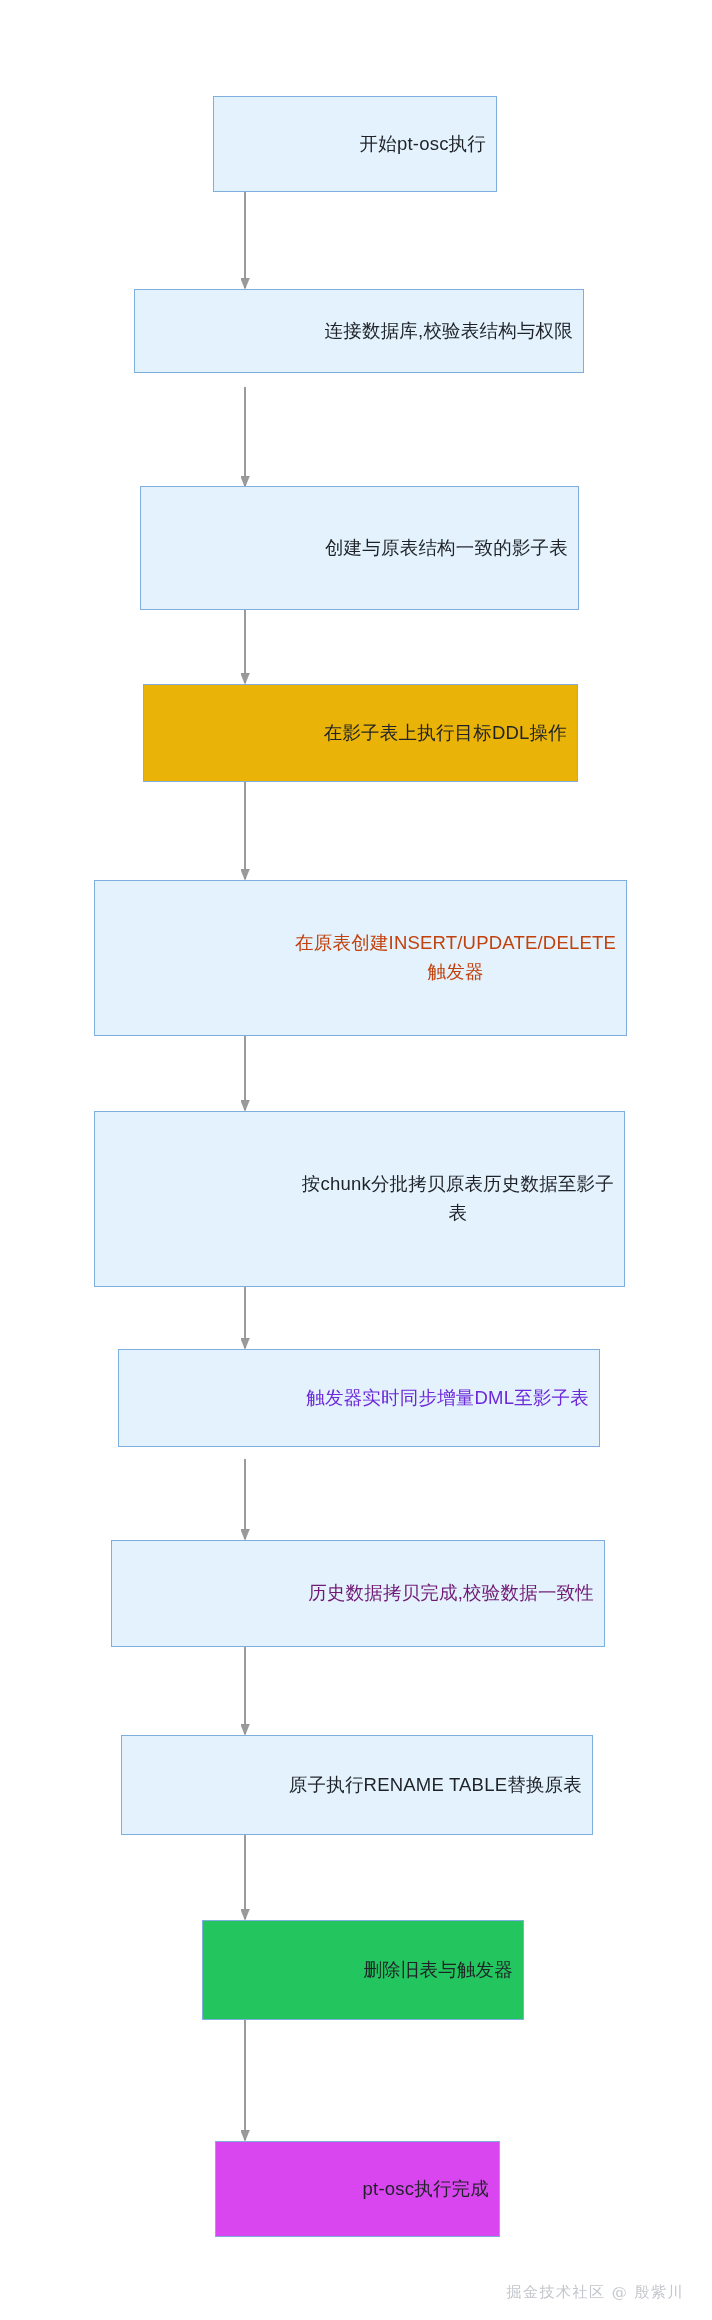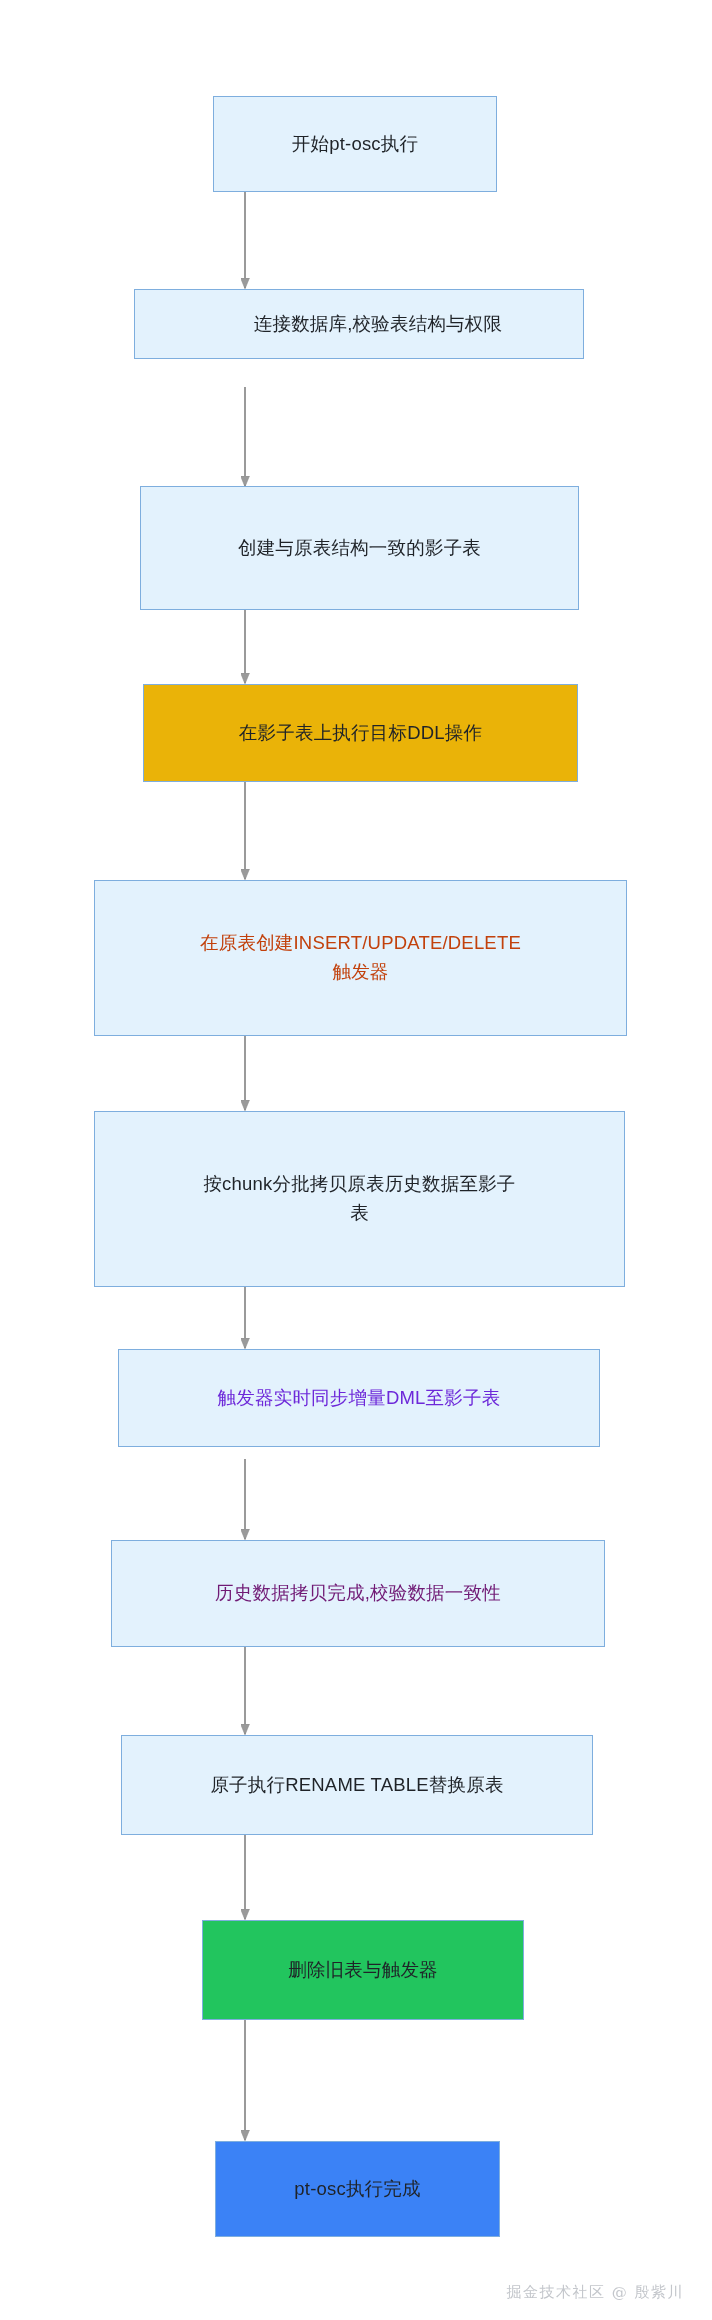--- a/index.html
+++ b/index.html
@@ -19,21 +19,21 @@
     width: 712px;
     height: 2320px;
   }
   .node {
     position: absolute;
     box-sizing: border-box;
     background: #e3f2fd;
     border: 1.6px solid #7eaede;
     display: flex;
     align-items: center;
-    justify-content: center;
+    justify-content: flex-end;
     text-align: center;
     color: #1f2328;
     font-size: 18.5px;
     line-height: 1.55;
     letter-spacing: 0.2px;
     padding: 4px 10px;
     white-space: pre-line;
   }
   .edge-layer {
     position: absolute;
@@ -73,28 +73,28 @@
         <line x1="245" y1="1252" x2="245" y2="1348" stroke="#9a9a9a" stroke-width="2" marker-end="url(#arrowhead)"></line>
         <line x1="245" y1="1459" x2="245" y2="1539" stroke="#9a9a9a" stroke-width="2" marker-end="url(#arrowhead)"></line>
         <line x1="245" y1="1647" x2="245" y2="1734" stroke="#9a9a9a" stroke-width="2" marker-end="url(#arrowhead)"></line>
         <line x1="245" y1="1835" x2="245" y2="1919" stroke="#9a9a9a" stroke-width="2" marker-end="url(#arrowhead)"></line>
         <line x1="245" y1="2020" x2="245" y2="2140" stroke="#9a9a9a" stroke-width="2" marker-end="url(#arrowhead)"></line>
       </g>
   </svg>
 
   <div id="nodes-group">
       <div class="node" style="left: 213px; top: 96px; width: 284px; height: 96px; background: rgb(227, 242, 253); border-color: rgb(126, 174, 222); color: rgb(31, 35, 40);"><span>开始pt-osc执行</span></div>
-      <div class="node" style="left: 134px; top: 289px; width: 450px; height: 70px; background: rgb(227, 242, 253); border-color: rgb(126, 174, 222); color: rgb(31, 35, 40); padding-left: 48px;"><span>连接数据库,校验表结构与权限</span></div>
+      <div class="node" style="left: 134px; top: 289px; width: 450px; height: 84px; background: rgb(227, 242, 253); border-color: rgb(126, 174, 222); color: rgb(31, 35, 40); padding-left: 48px;"><span>连接数据库,校验表结构与权限</span></div>
       <div class="node" style="left: 140px; top: 486px; width: 439px; height: 124px; background: rgb(227, 242, 253); border-color: rgb(126, 174, 222); color: rgb(31, 35, 40);"><span>创建与原表结构一致的影子表</span></div>
       <div class="node" style="left: 143px; top: 684px; width: 435px; height: 98px; background: #eab308; border-color: rgb(126, 174, 222); color: rgb(31, 35, 40);"><span>在影子表上执行目标DDL操作</span></div>
       <div class="node" style="left: 94px; top: 880px; width: 533px; height: 156px; background: rgb(227, 242, 253); border-color: rgb(126, 174, 222); color: #c2410c;"><span>在原表创建INSERT/UPDATE/DELETE
 触发器</span></div>
       <div class="node" style="left: 94px; top: 1111px; width: 531px; height: 176px; background: rgb(227, 242, 253); border-color: rgb(126, 174, 222); color: rgb(31, 35, 40);"><span>按chunk分批拷贝原表历史数据至影子
 表</span></div>
       <div class="node" style="left: 118px; top: 1349px; width: 482px; height: 98px; background: rgb(227, 242, 253); border-color: rgb(126, 174, 222); color: #6d28d9;"><span>触发器实时同步增量DML至影子表</span></div>
       <div class="node" style="left: 111px; top: 1540px; width: 494px; height: 107px; background: rgb(227, 242, 253); border-color: rgb(126, 174, 222); color: #701a75;"><span>历史数据拷贝完成,校验数据一致性</span></div>
       <div class="node" style="left: 121px; top: 1735px; width: 472px; height: 100px; background: rgb(227, 242, 253); border-color: rgb(126, 174, 222); color: rgb(31, 35, 40);"><span>原子执行RENAME TABLE替换原表</span></div>
       <div class="node" style="left: 202px; top: 1920px; width: 322px; height: 100px; background: #22c55e; border-color: rgb(126, 174, 222); color: rgb(31, 35, 40);"><span>删除旧表与触发器</span></div>
-      <div class="node" style="left: 215px; top: 2141px; width: 285px; height: 96px; background: #3b82f6; border-color: rgb(126, 174, 222); color: rgb(31, 35, 40);"><span>pt-osc执行完成</span></div>
+      <div class="node" style="left: 215px; top: 2141px; width: 285px; height: 96px; background: #d946ef; border-color: rgb(126, 174, 222); color: rgb(31, 35, 40);"><span>pt-osc执行完成</span></div>
     </div>
 
   <div class="watermark">掘金技术社区 @ 殷紫川</div>
 </div>
 
 </body></html>

